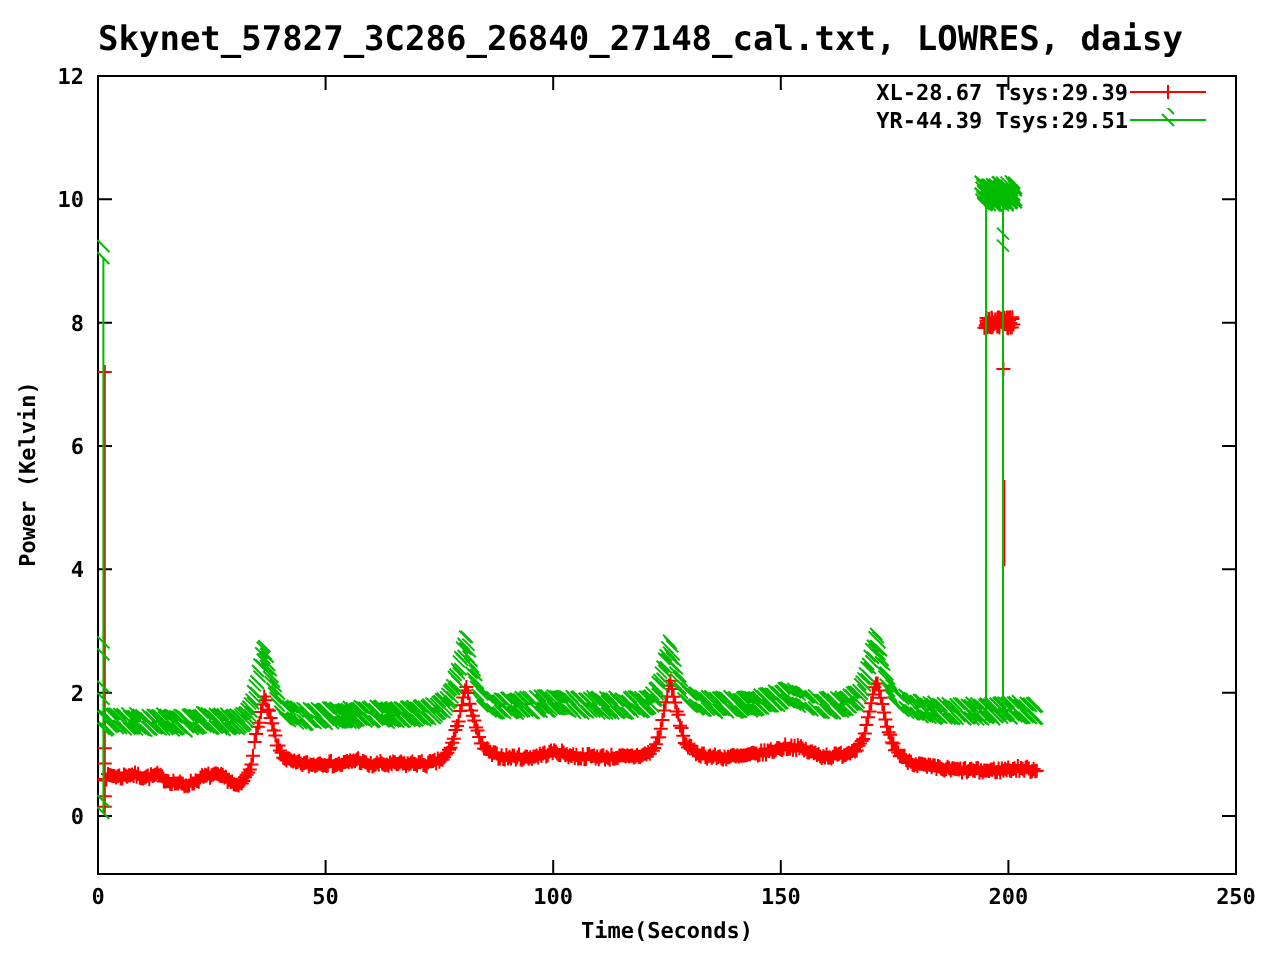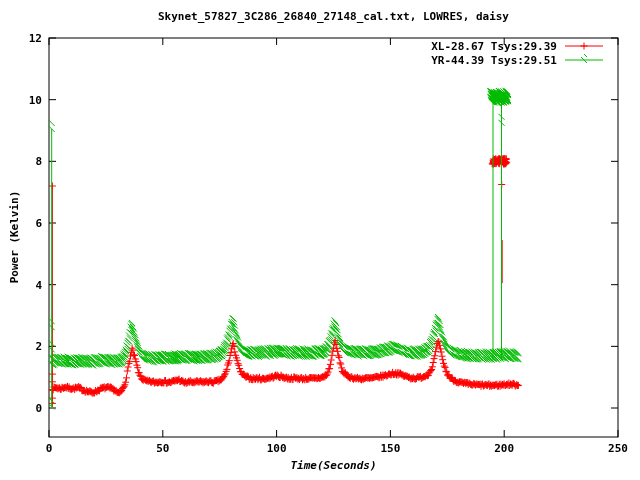--- a/index.html
+++ b/index.html
@@ -1,24 +1,24 @@
 <!DOCTYPE html>
 <html><head>
 <meta charset="utf-8">
 <style>
   html,body{margin:0;padding:0;background:#fff;}
   .screen{position:relative;width:640px;height:480px;background:#fff;overflow:hidden;
           font-family:"DejaVu Sans Mono",monospace;font-weight:bold;color:#000;}
-  .chart-title{position:absolute;top:10px;left:49px;width:569px;text-align:center;
-               font-size:11px;white-space:nowrap;}
-  .xlabel{position:absolute;top:459px;left:49px;width:569px;text-align:center;font-size:11px;font-style:italic;}
+  .chart-title{position:absolute;top:10px;left:49px;width:569px;text-align:left;
+               font-size:17px;white-space:nowrap;}
+  .xlabel{position:absolute;top:459px;left:49px;width:569px;text-align:center;font-size:11px;}
   .ylabel{position:absolute;left:14px;top:237px;transform:translate(-50%,-50%) rotate(-90deg);
           white-space:nowrap;font-size:11px;}
   .legend{position:absolute;top:39px;right:36px;}
-  .legend-row{display:flex;align-items:center;justify-content:center;gap:7px;height:14px;}
+  .legend-row{display:flex;align-items:center;justify-content:center;height:14px;}
   .legend-label{font-size:11px;white-space:nowrap;}
   .legend-sample{width:40px;height:12px;display:block;}
   svg.plot{position:absolute;left:0;top:0;}
   text.tick{font-family:"DejaVu Sans Mono",monospace;font-weight:bold;font-size:11px;fill:#000;}
 </style>
 </head>
 <body>
 
 <div class="screen">
   <svg class="plot" width="640" height="480">

